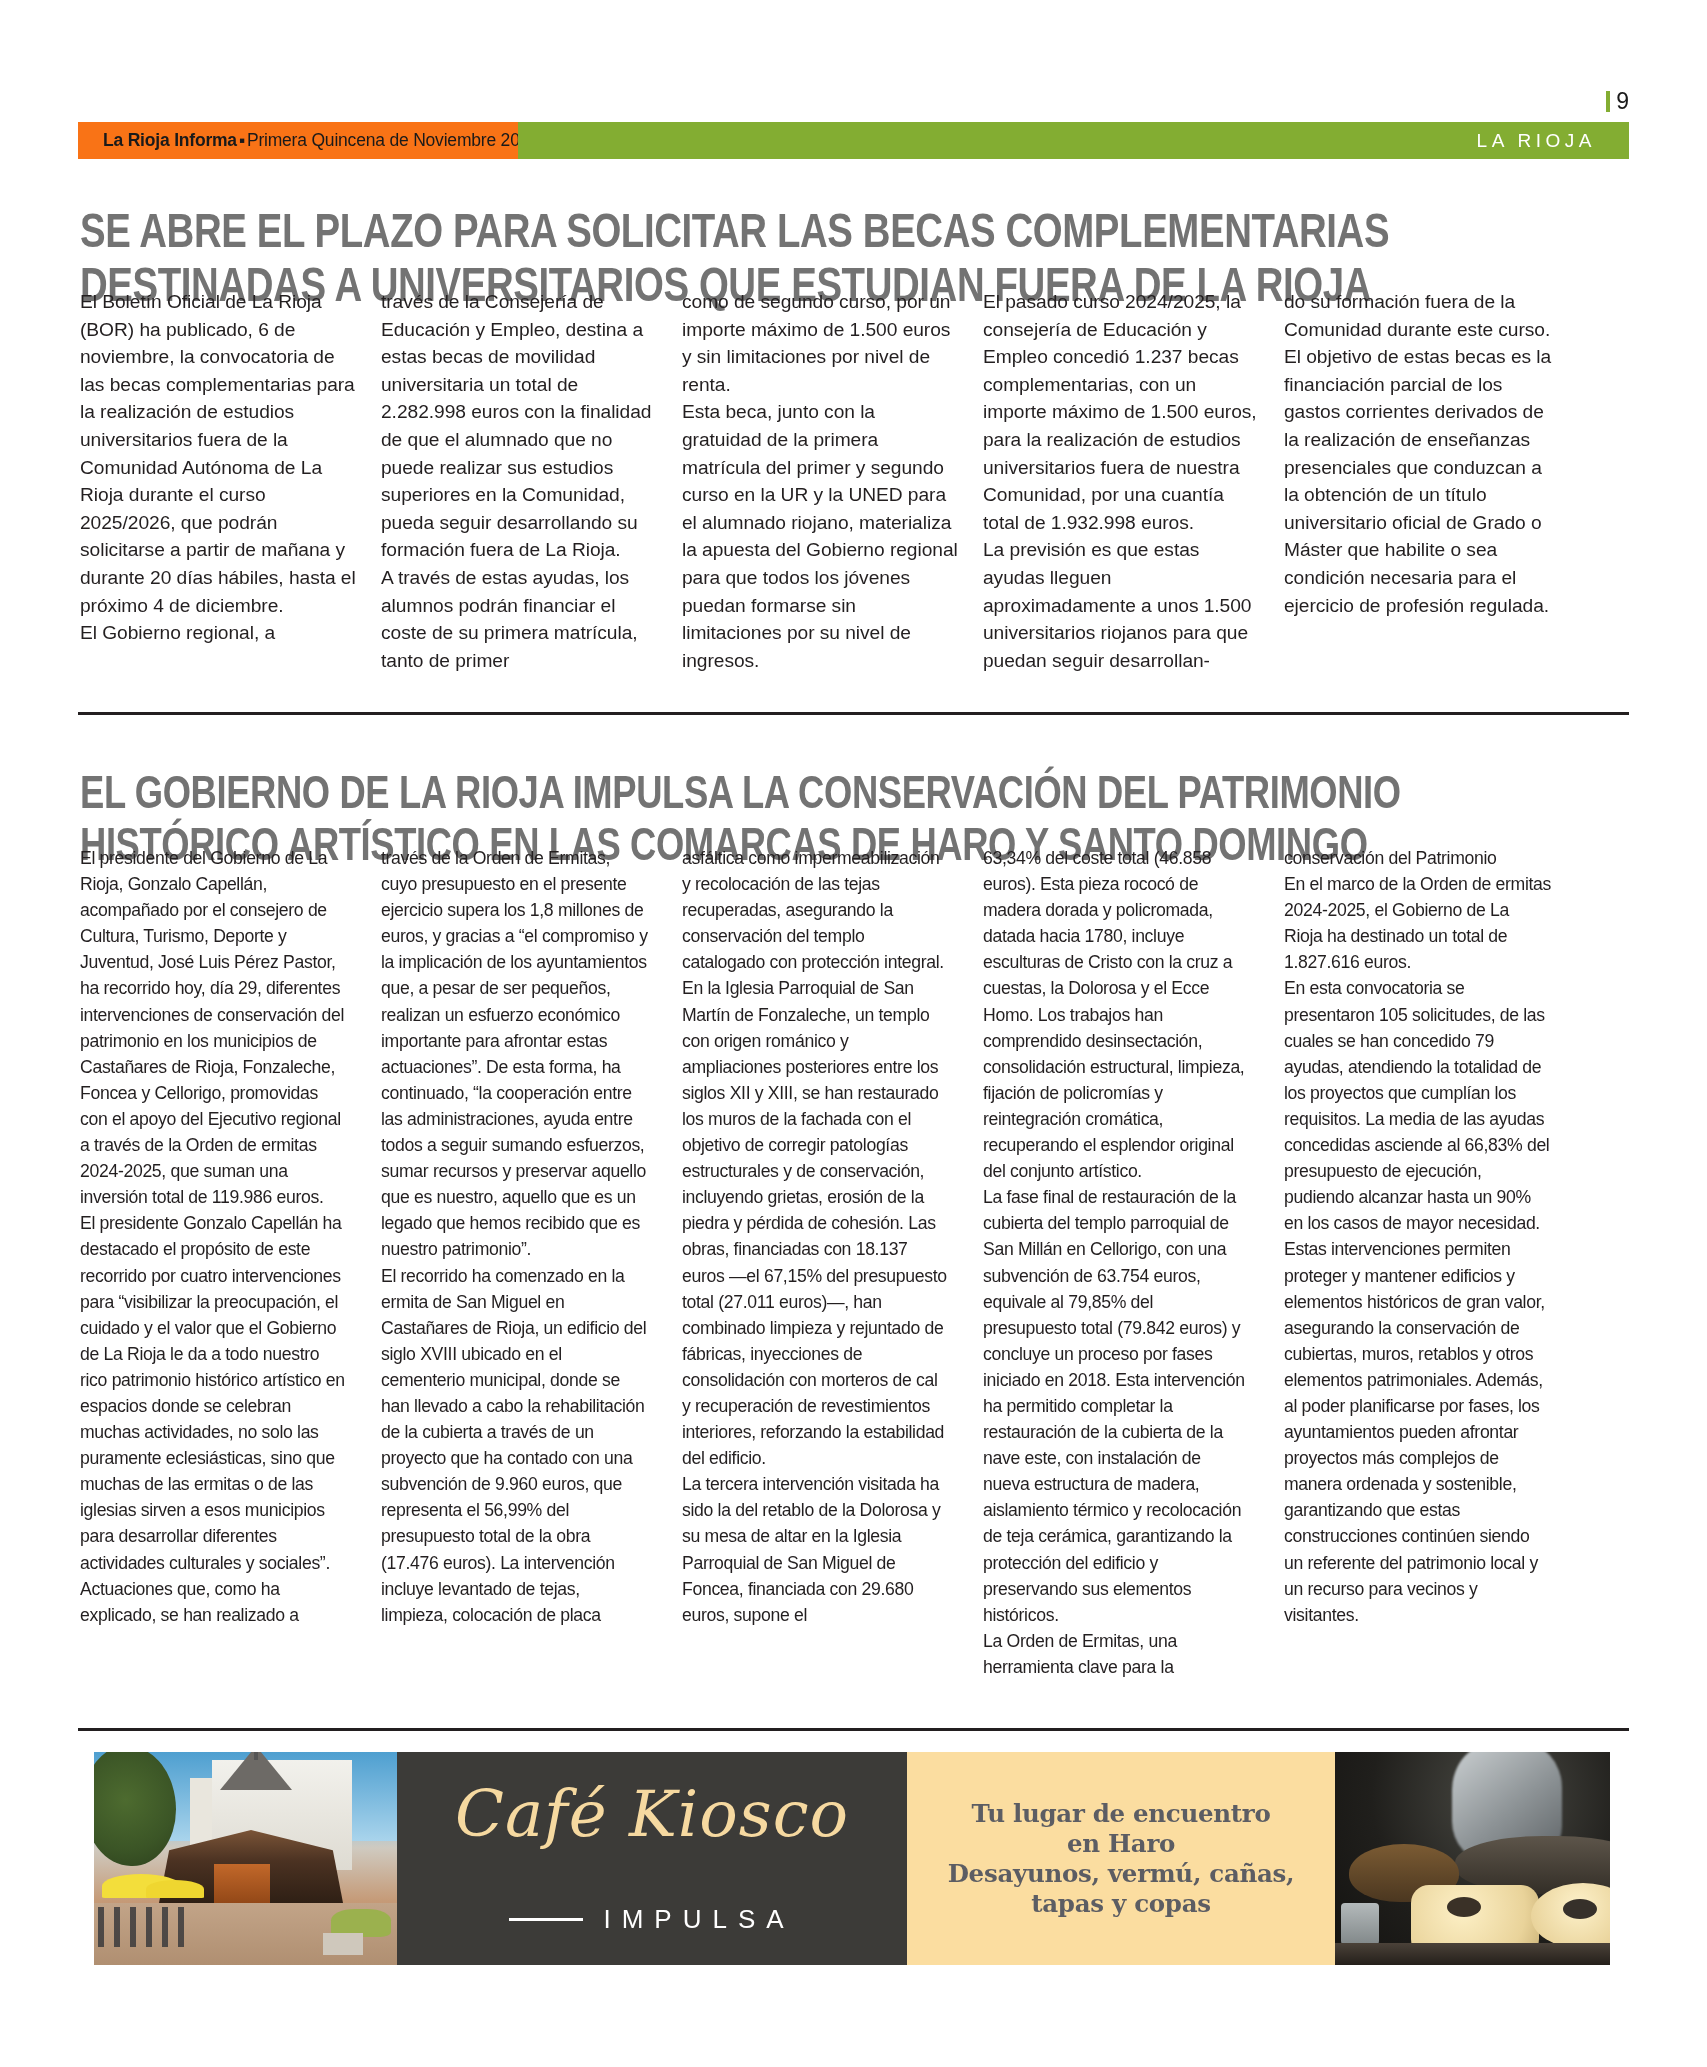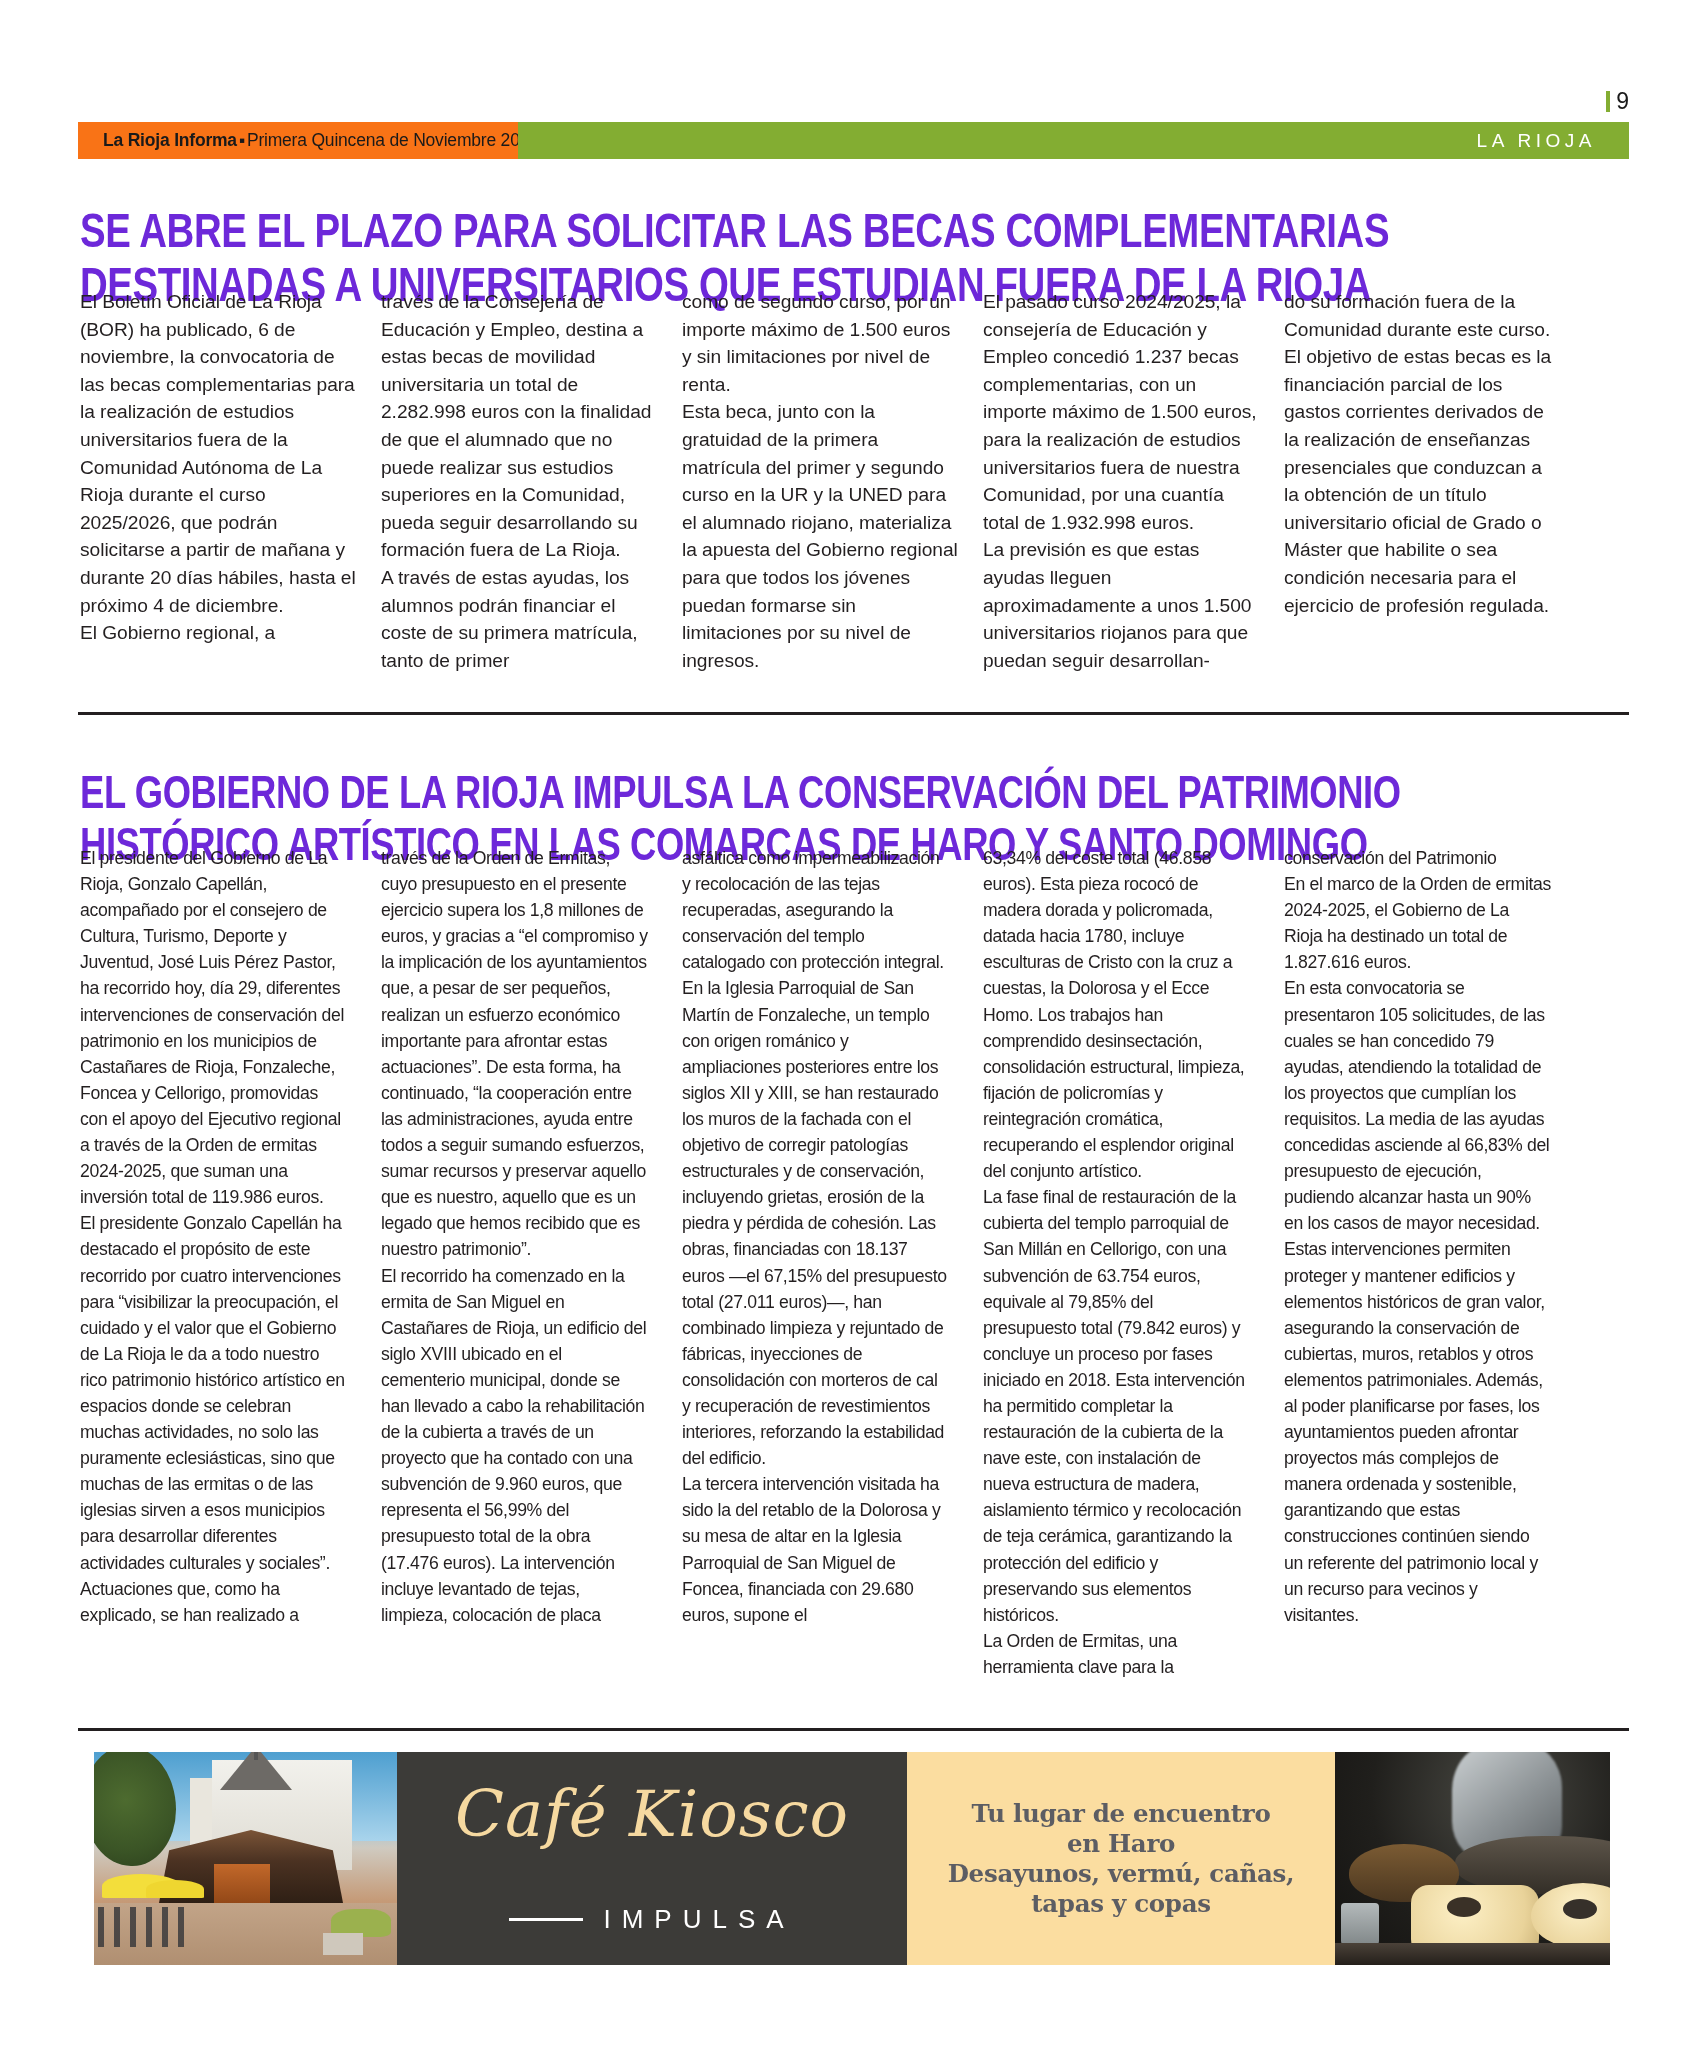--- a/index.html
+++ b/index.html
@@ -71,21 +71,21 @@
     font-weight: normal;
   }
 
   
   .headline {
     position: absolute;
     left: 80px;
     width: 1550px;
     font-family: "Liberation Sans Narrow", "Liberation Sans", sans-serif;
     font-weight: bold;
-    color: #6d28d9;
+    color: #737373;
     line-height: 1.0;
     letter-spacing: -0.5px;
   }
   .headline .hl-line {
     display: block;
     transform: scaleX(0.80);
     transform-origin: left center;
     white-space: nowrap;
   }
   #headline-1 { top: 175px; font-size: 48px; }

